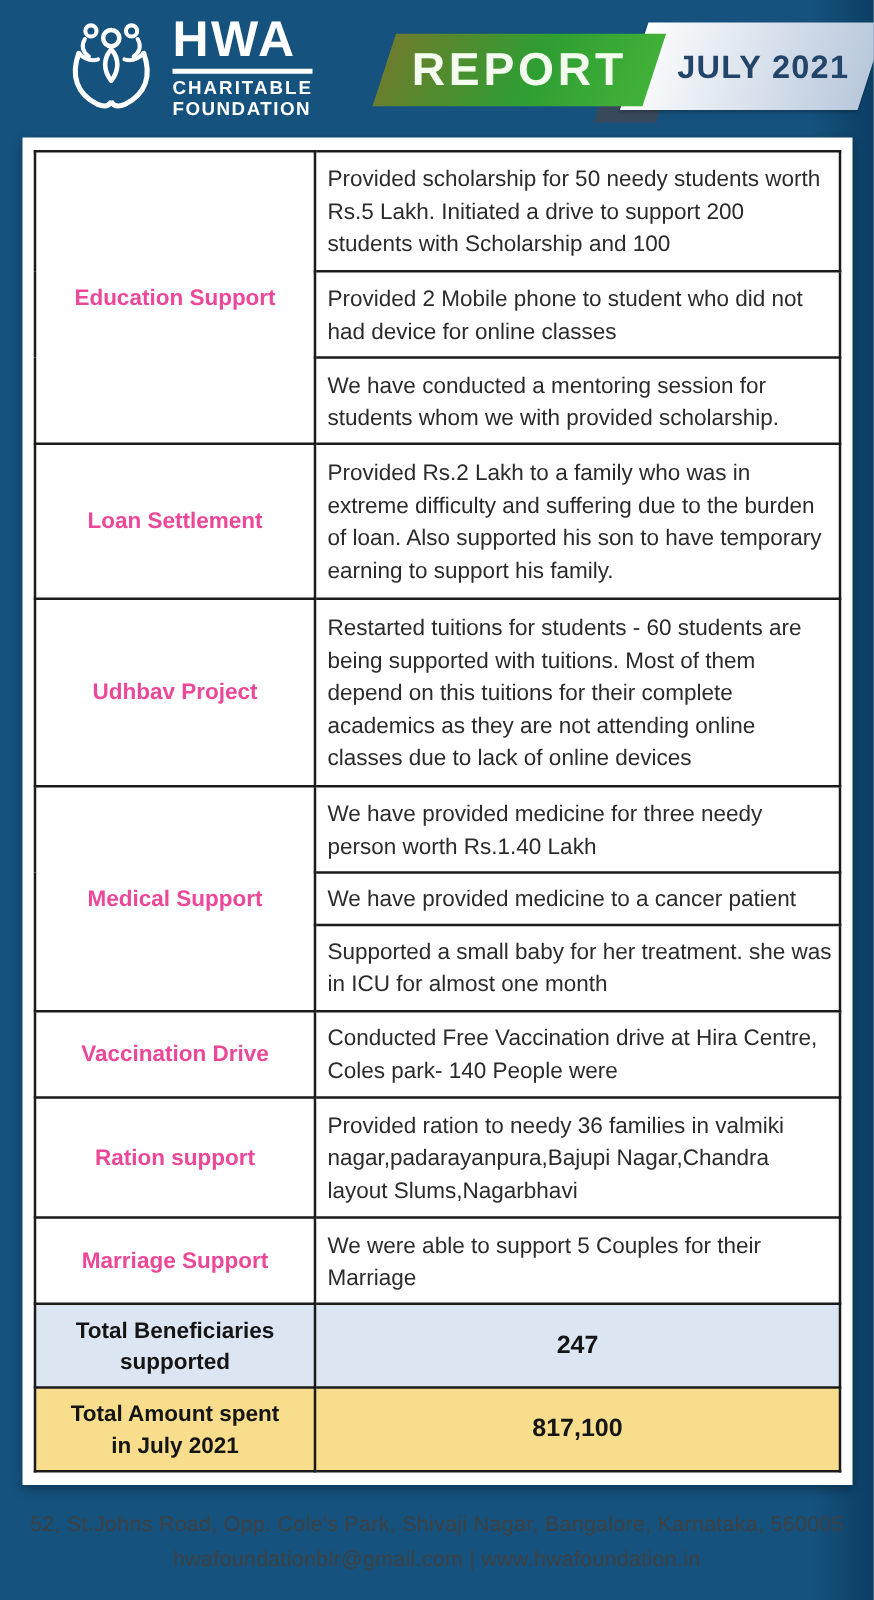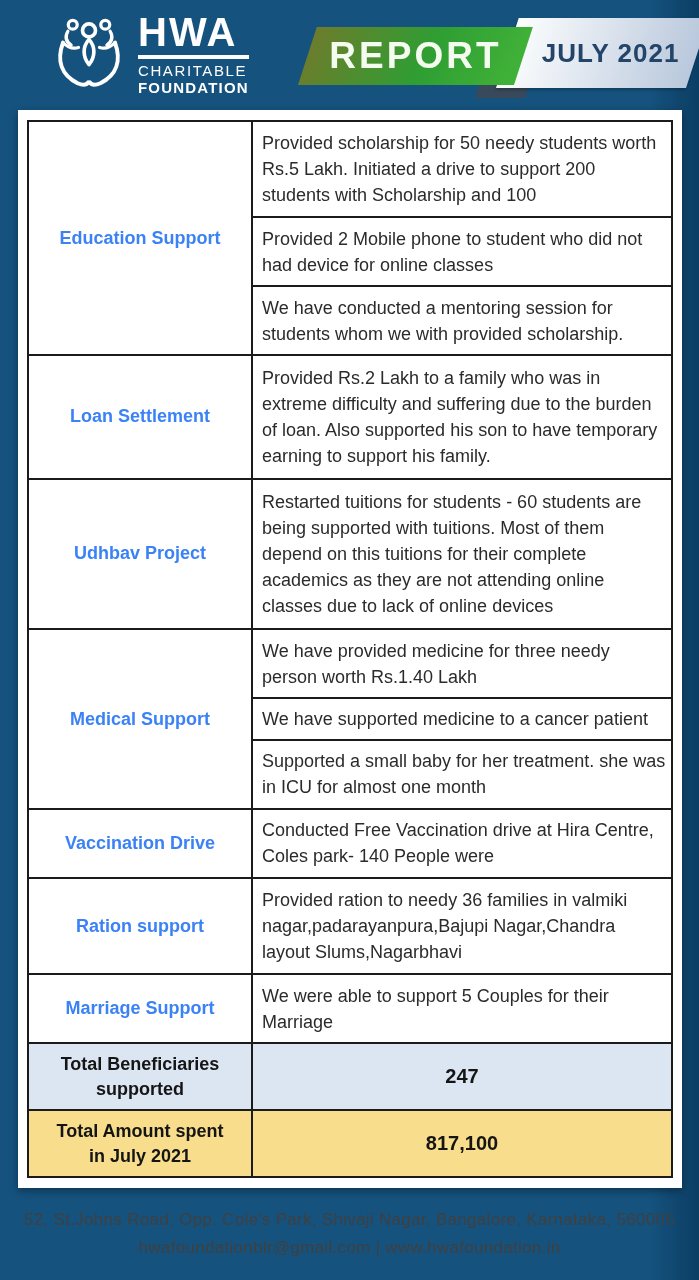--- a/index.html
+++ b/index.html
@@ -20,40 +20,40 @@
     font-family:"Liberation Sans","DejaVu Sans",sans-serif;
     background:linear-gradient(90deg,var(--page-blue) 0%,var(--page-blue) 93%,var(--page-blue-dark) 100%);
   }
 
   
   .header{position:absolute;left:0;top:0;width:699px;height:116px;margin-left:26px;}
   .logo{position:absolute;left:24px;top:12px;display:flex;align-items:center;gap:10px;color:#fff;}
   .logo svg{width:78px;height:80px;display:block;}
   .logo-text{display:flex;flex-direction:column;line-height:1;}
   .logo-acronym{font-size:40px;font-weight:800;letter-spacing:2px;border-bottom:4px solid #fff;padding-bottom:3px;}
-  .logo-sub{font-size:15px;font-weight:400;letter-spacing:1.6px;margin-top:4px;}
+  .logo-sub{font-size:15px;font-weight:700;letter-spacing:1.6px;margin-top:4px;}
   .logo-sub2{font-size:15px;font-weight:700;letter-spacing:1.2px;margin-top:2px;}
 
   .band{position:absolute;transform:skewX(-18deg);transform-origin:0 100%;}
   .band-inner{transform:skewX(18deg);width:100%;height:100%;display:flex;align-items:center;justify-content:center;}
   .band-accent{left:449px;top:82px;width:50px;height:16px;background:#39495c;z-index:1;}
   .band-period{left:470px;top:18px;width:190px;height:70px;z-index:2;
     background:linear-gradient(90deg,var(--band-a) 0%,var(--band-b) 100%);
     box-shadow:0 2px 3px rgba(0,0,0,.25);}
   .band-period .band-inner{font-size:26px;font-weight:800;letter-spacing:1px;color:var(--period-text);justify-content:flex-end;padding-right:18px;}
   .band-report{left:272px;top:27px;width:216px;height:58px;z-index:3;
     background:linear-gradient(100deg,var(--green-a) 0%,var(--green-b) 55%,var(--green-c) 100%);}
   .band-report .band-inner{font-size:37px;font-weight:800;letter-spacing:3px;color:#f4fbef;}
 
   
   .card{position:absolute;left:18px;top:110px;width:664px;height:1078px;background:#fff;padding:10px 9px;
     box-shadow:0 3px 8px rgba(0,0,0,.35);}
   table.report{width:100%;height:100%;border-collapse:collapse;table-layout:fixed;}
   table.report td{border:2px solid var(--border-col);vertical-align:middle;}
-  td.cat{width:224px;text-align:center;font-weight:700;font-size:18px;color:#3b82f6;padding:4px 6px;}
+  td.cat{width:224px;text-align:center;font-weight:700;font-size:18px;color:#ec4899;padding:4px 6px;}
   td.det{font-size:18px;line-height:26px;color:#2b2b2b;padding:6px 4px 6px 9px;margin-left:12px;}
   tr.summary td{font-weight:700;text-align:center;color:#151515;}
   tr.summary td.slabel{font-size:18px;line-height:25px;padding:6px 24px;}
   tr.summary td.sval{font-size:20px;}
 
   
   .footer{position:absolute;left:0;top:1206px;width:699px;text-align:center;color:#404040;
     font-size:17px;line-height:28px;letter-spacing:.3px;}
 </style>
 </head>
@@ -108,21 +108,21 @@
         </tr>
         <tr>
           <td class="cat" rowspan="1">Udhbav Project</td>
           <td class="det">Restarted tuitions for students - 60 students are being supported with tuitions. Most of them depend on this tuitions for their complete academics as they are not attending online classes due to lack of online devices</td>
         </tr>
         <tr>
           <td class="cat" rowspan="3">Medical Support</td>
           <td class="det">We have provided medicine for three needy person worth Rs.1.40 Lakh</td>
         </tr>
         <tr>
-          <td class="det">We have supported medicine to a cancer patient</td>
+          <td class="det">We have provided medicine to a cancer patient</td>
         </tr>
         <tr>
           <td class="det">Supported a small baby for her treatment. she was in ICU for almost one month</td>
         </tr>
         <tr>
           <td class="cat" rowspan="1">Vaccination Drive</td>
           <td class="det">Conducted Free Vaccination drive at Hira Centre, Coles park- 140 People were</td>
         </tr>
         <tr>
           <td class="cat" rowspan="1">Ration support</td>

